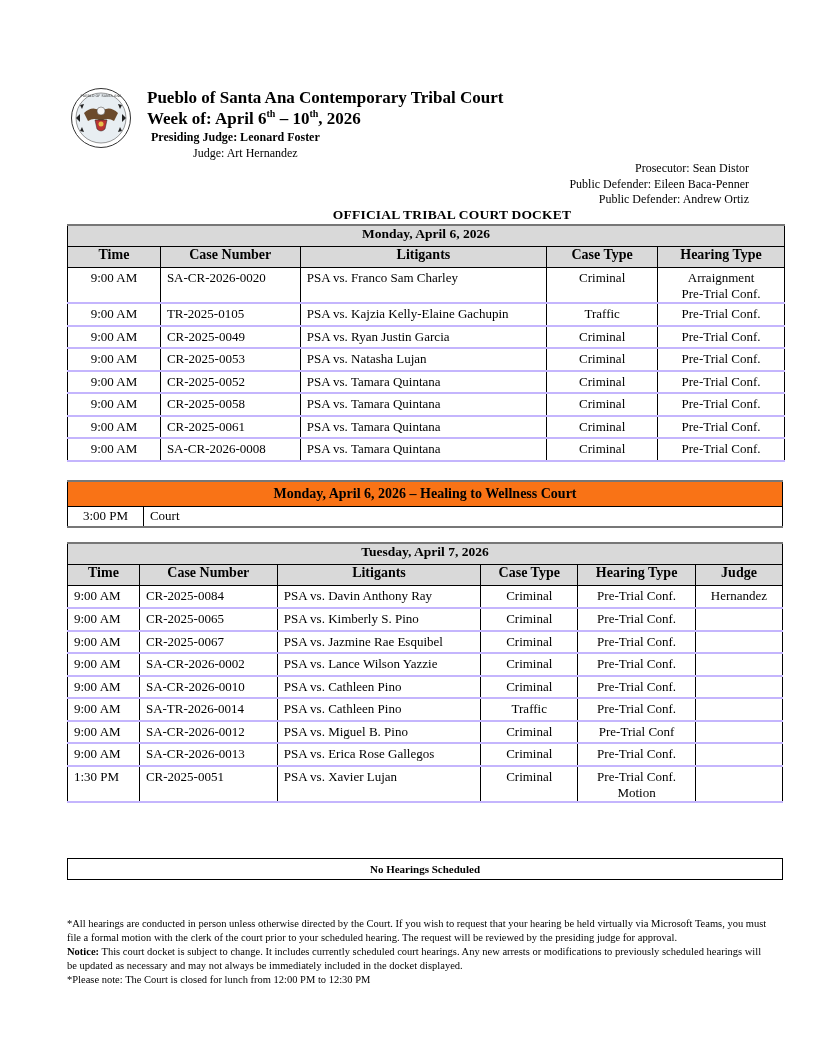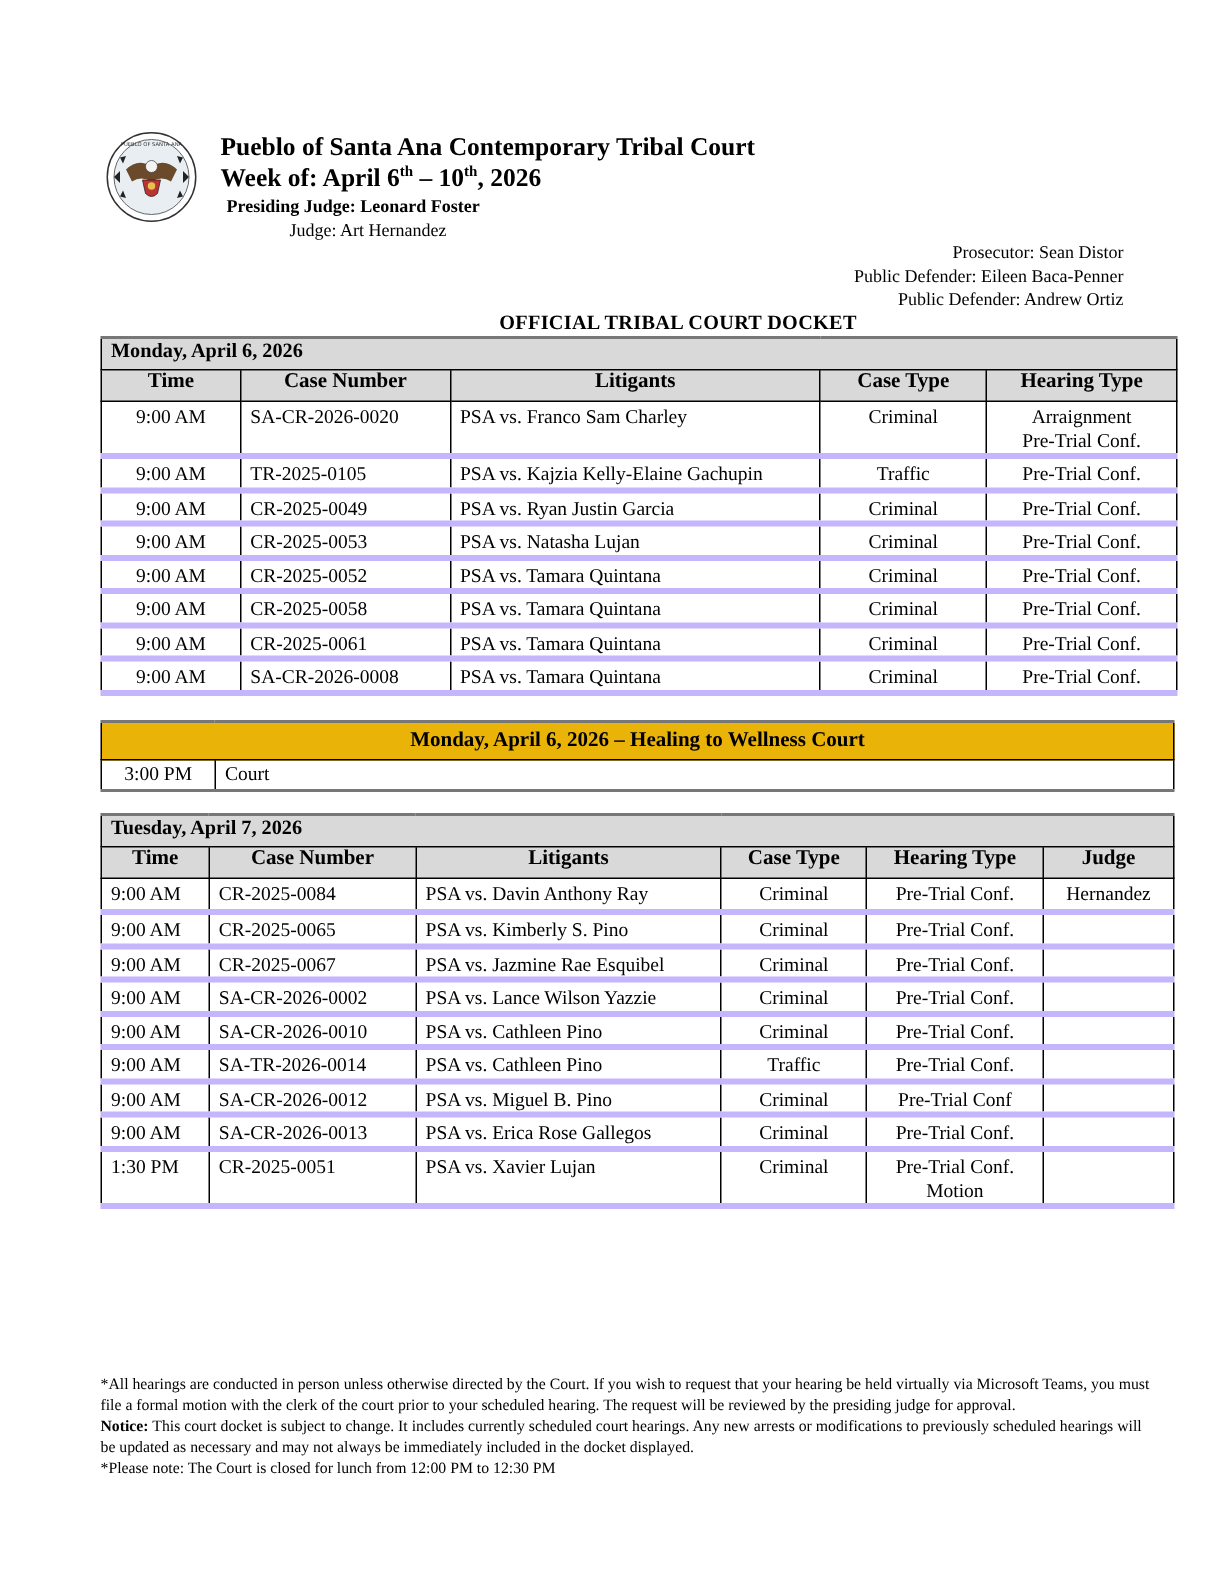--- a/index.html
+++ b/index.html
@@ -13,29 +13,29 @@
   .presiding { position: absolute; left: 151px; top: 130px; font-size: 12px; line-height: 14px; font-weight: bold; }
   .judge2 { position: absolute; left: 193px; top: 146px; font-size: 12px; line-height: 14px; }
 
   .staff { position: absolute; right: 67px; top: 161px; text-align: right; font-size: 12px; line-height: 15.5px; }
 
   .docket-title { position: absolute; left: 0; width: 816px; top: 207px; text-align: center; font-size: 13.5px; font-weight: bold; letter-spacing: 0.2px; padding-left: 44px; }
 
   table { border-collapse: collapse; position: absolute; font-size: 13px; }
   td, th { border: 1px solid #000; padding: 0 6px; vertical-align: top; line-height: 16px; }
   tr.row td { height: 22.5px; padding-top: 2px; box-sizing: border-box; }
-  tr.row { border-bottom: 4px solid #c4b5fd; }
-  .hdr-day { background: #d9d9d9; font-weight: bold; font-size: 13.5px; height: 20px; border: 1px solid #000; border-top: 2px solid #777; }
+  tr.row { border-bottom: 2px solid #c4b5fd; }
+  .hdr-day { background: #d9d9d9; font-weight: bold; text-align: center; font-size: 13.5px; height: 20px; border: 1px solid #000; border-top: 2px solid #777; }
   .hdr-col th { background: #d9d9d9; font-weight: bold; font-size: 14px; height: 20px; text-align: center; border-bottom: 1px solid #000; }
   .c { text-align: center; }
   .l { text-align: left; }
 
   #mon-table { left: 67px; top: 224px; width: 718px; }
   #hw-table { left: 67px; top: 480px; width: 716px; }
-  #hw-table .hdr-orange { background: #eab308; font-weight: bold; text-align: center; font-size: 14px; height: 24px; border: 1px solid #000; border-top: 2px solid #777; vertical-align: middle; }
+  #hw-table .hdr-orange { background: #f97316; font-weight: bold; text-align: center; font-size: 14px; height: 24px; border: 1px solid #000; border-top: 2px solid #777; vertical-align: middle; }
   #hw-table td.cell { height: 18px; padding-top: 1px; border-bottom: 2px solid #777; }
 
   #tue-table { left: 67px; top: 542px; width: 716px; }
   #wed-table { left: 67px; top: 858px; width: 716px; }
   #wed-table .none { text-align: center; font-weight: bold; font-size: 11px; height: 20px; vertical-align: middle; border-bottom: 1px solid #000; }
   #wed-table .hdr-day { height: 24px; font-size: 14px; vertical-align: middle; }
 
   .notice { position: absolute; left: 67px; top: 917px; width: 700px; font-size: 10.5px; line-height: 14px; }
   .notice p { margin: 0; }
 </style>
@@ -266,20 +266,23 @@
           <div>Pre-Trial Conf.</div>
           <div>Motion</div>
         </td>
     <td class="c"></td>
   </tr>
 </tbody>
   </table>
 
 <table id="wed-table">
   <tbody>
+  <tr>
+        <td class="none">No Hearings Scheduled</td>
+      </tr>
 </tbody>
   </table>
 
 <div class="notice">
   <p>*All hearings are conducted in person unless otherwise directed by the Court. If you wish to request that your hearing be held virtually via Microsoft Teams, you must file a formal motion with the clerk of the court prior to your scheduled hearing.  The request will be reviewed by the presiding judge for approval.</p>
   <p><b>Notice:</b><span> This court docket is subject to change. It includes currently scheduled court hearings. Any new arrests or modifications to previously scheduled hearings will be updated as necessary and may not always be immediately included in the docket displayed.</span></p>
   <p>*Please note: The Court is closed for lunch from 12:00 PM to 12:30 PM</p>
 </div>
 
 </body></html>

